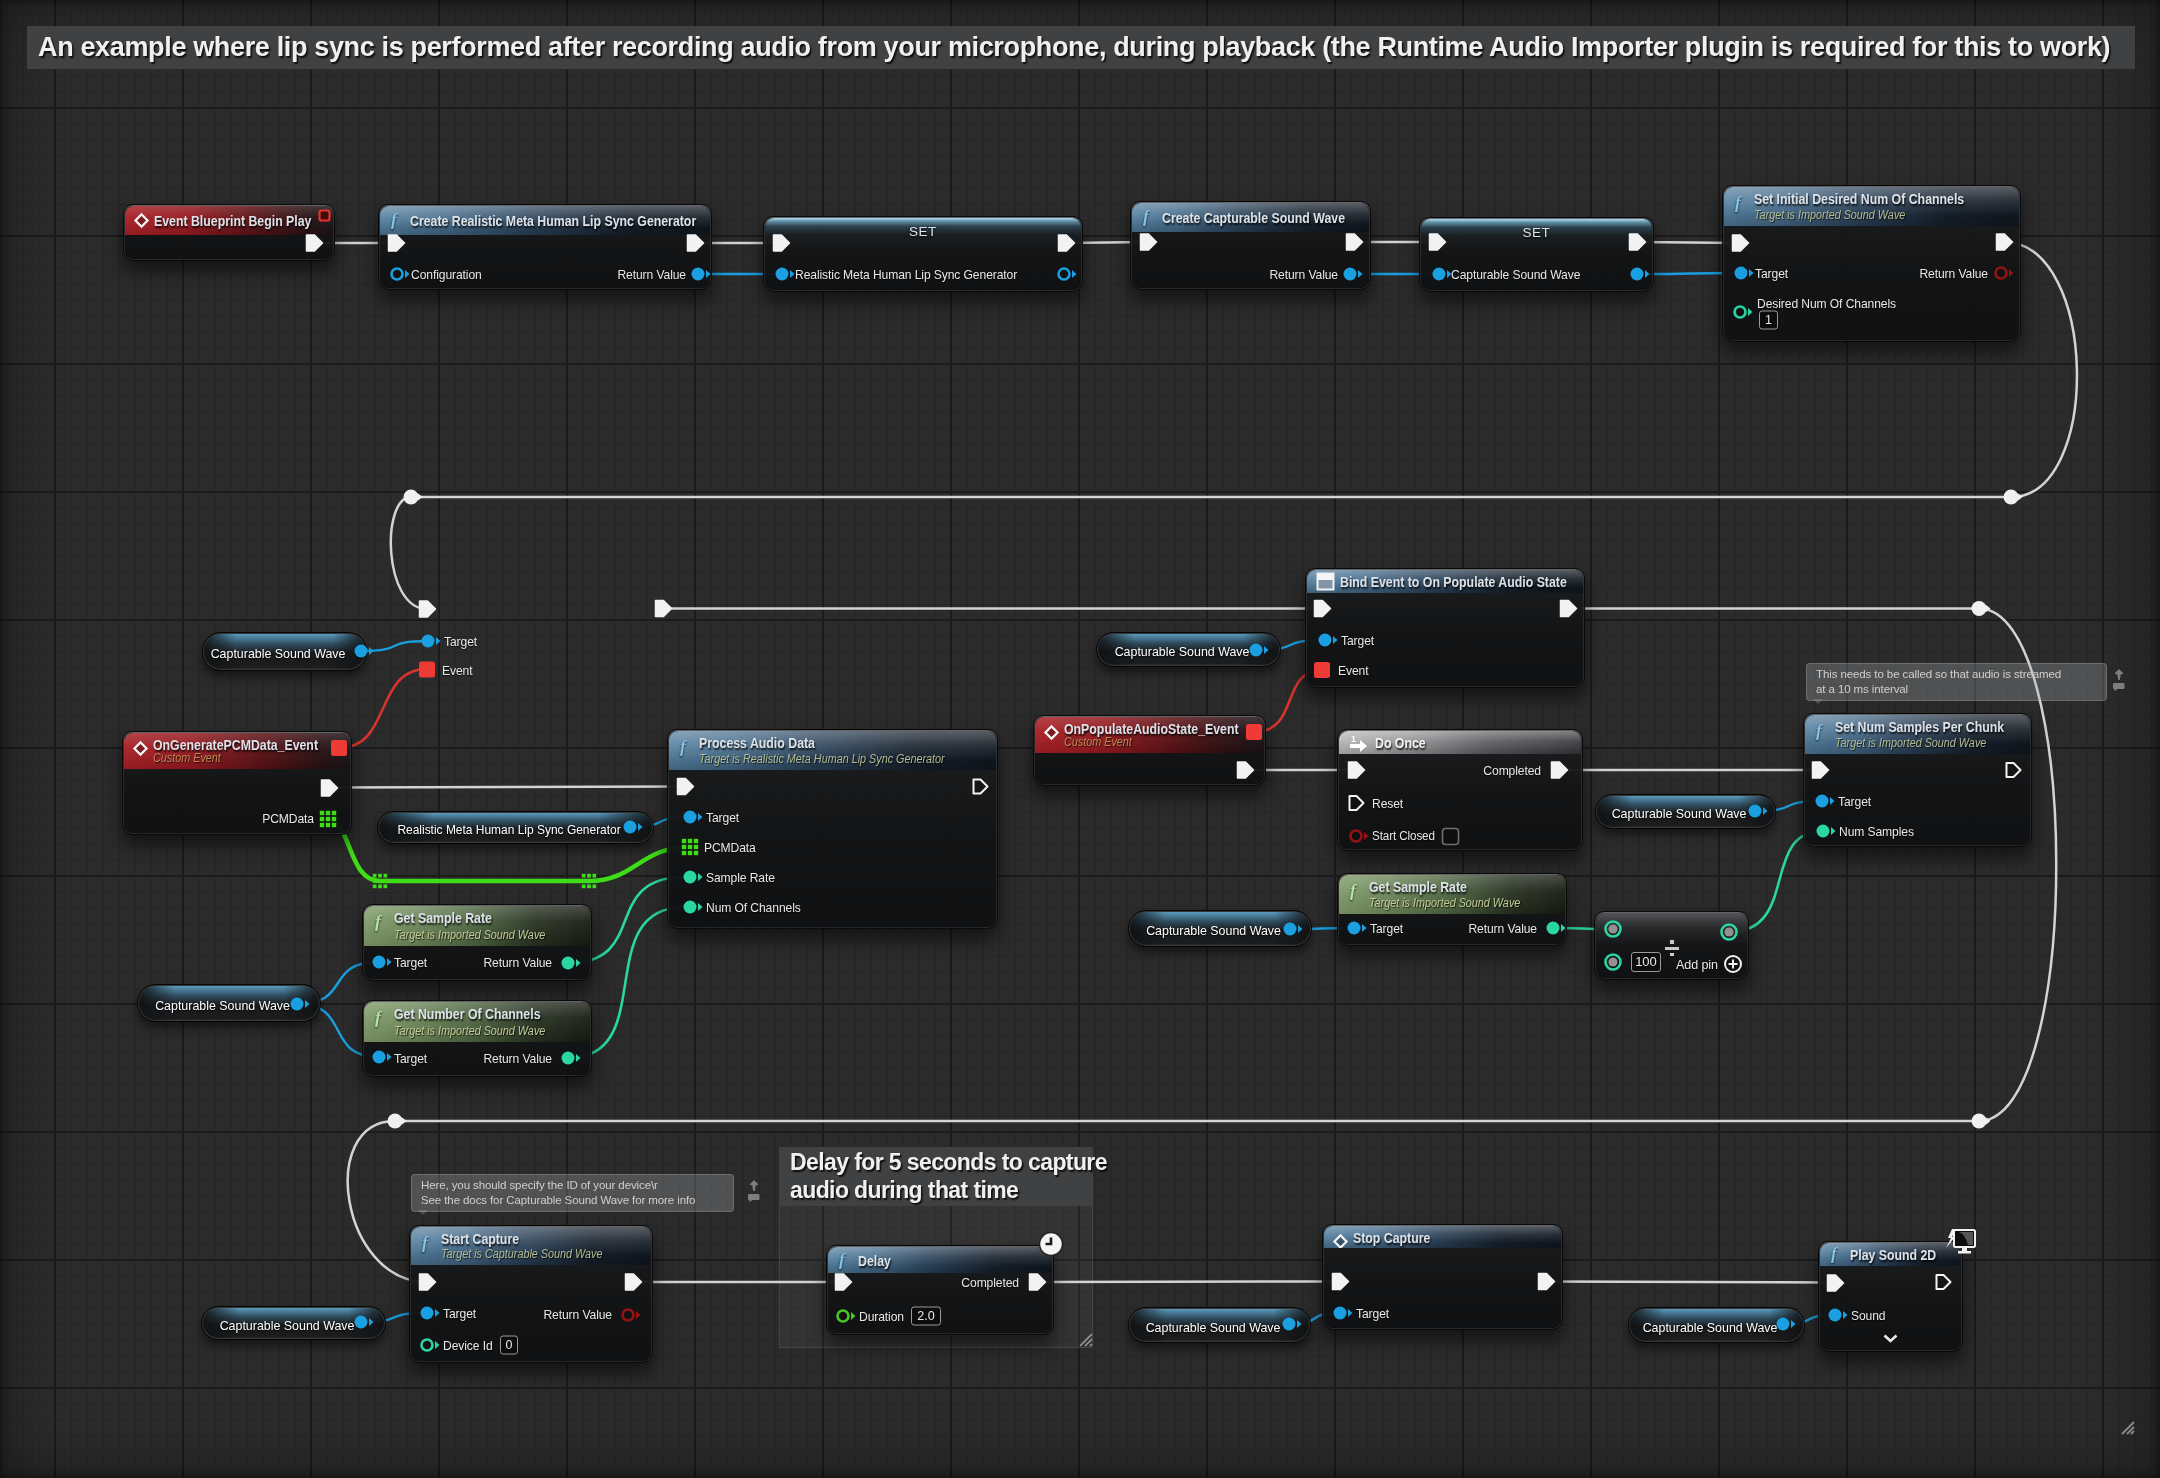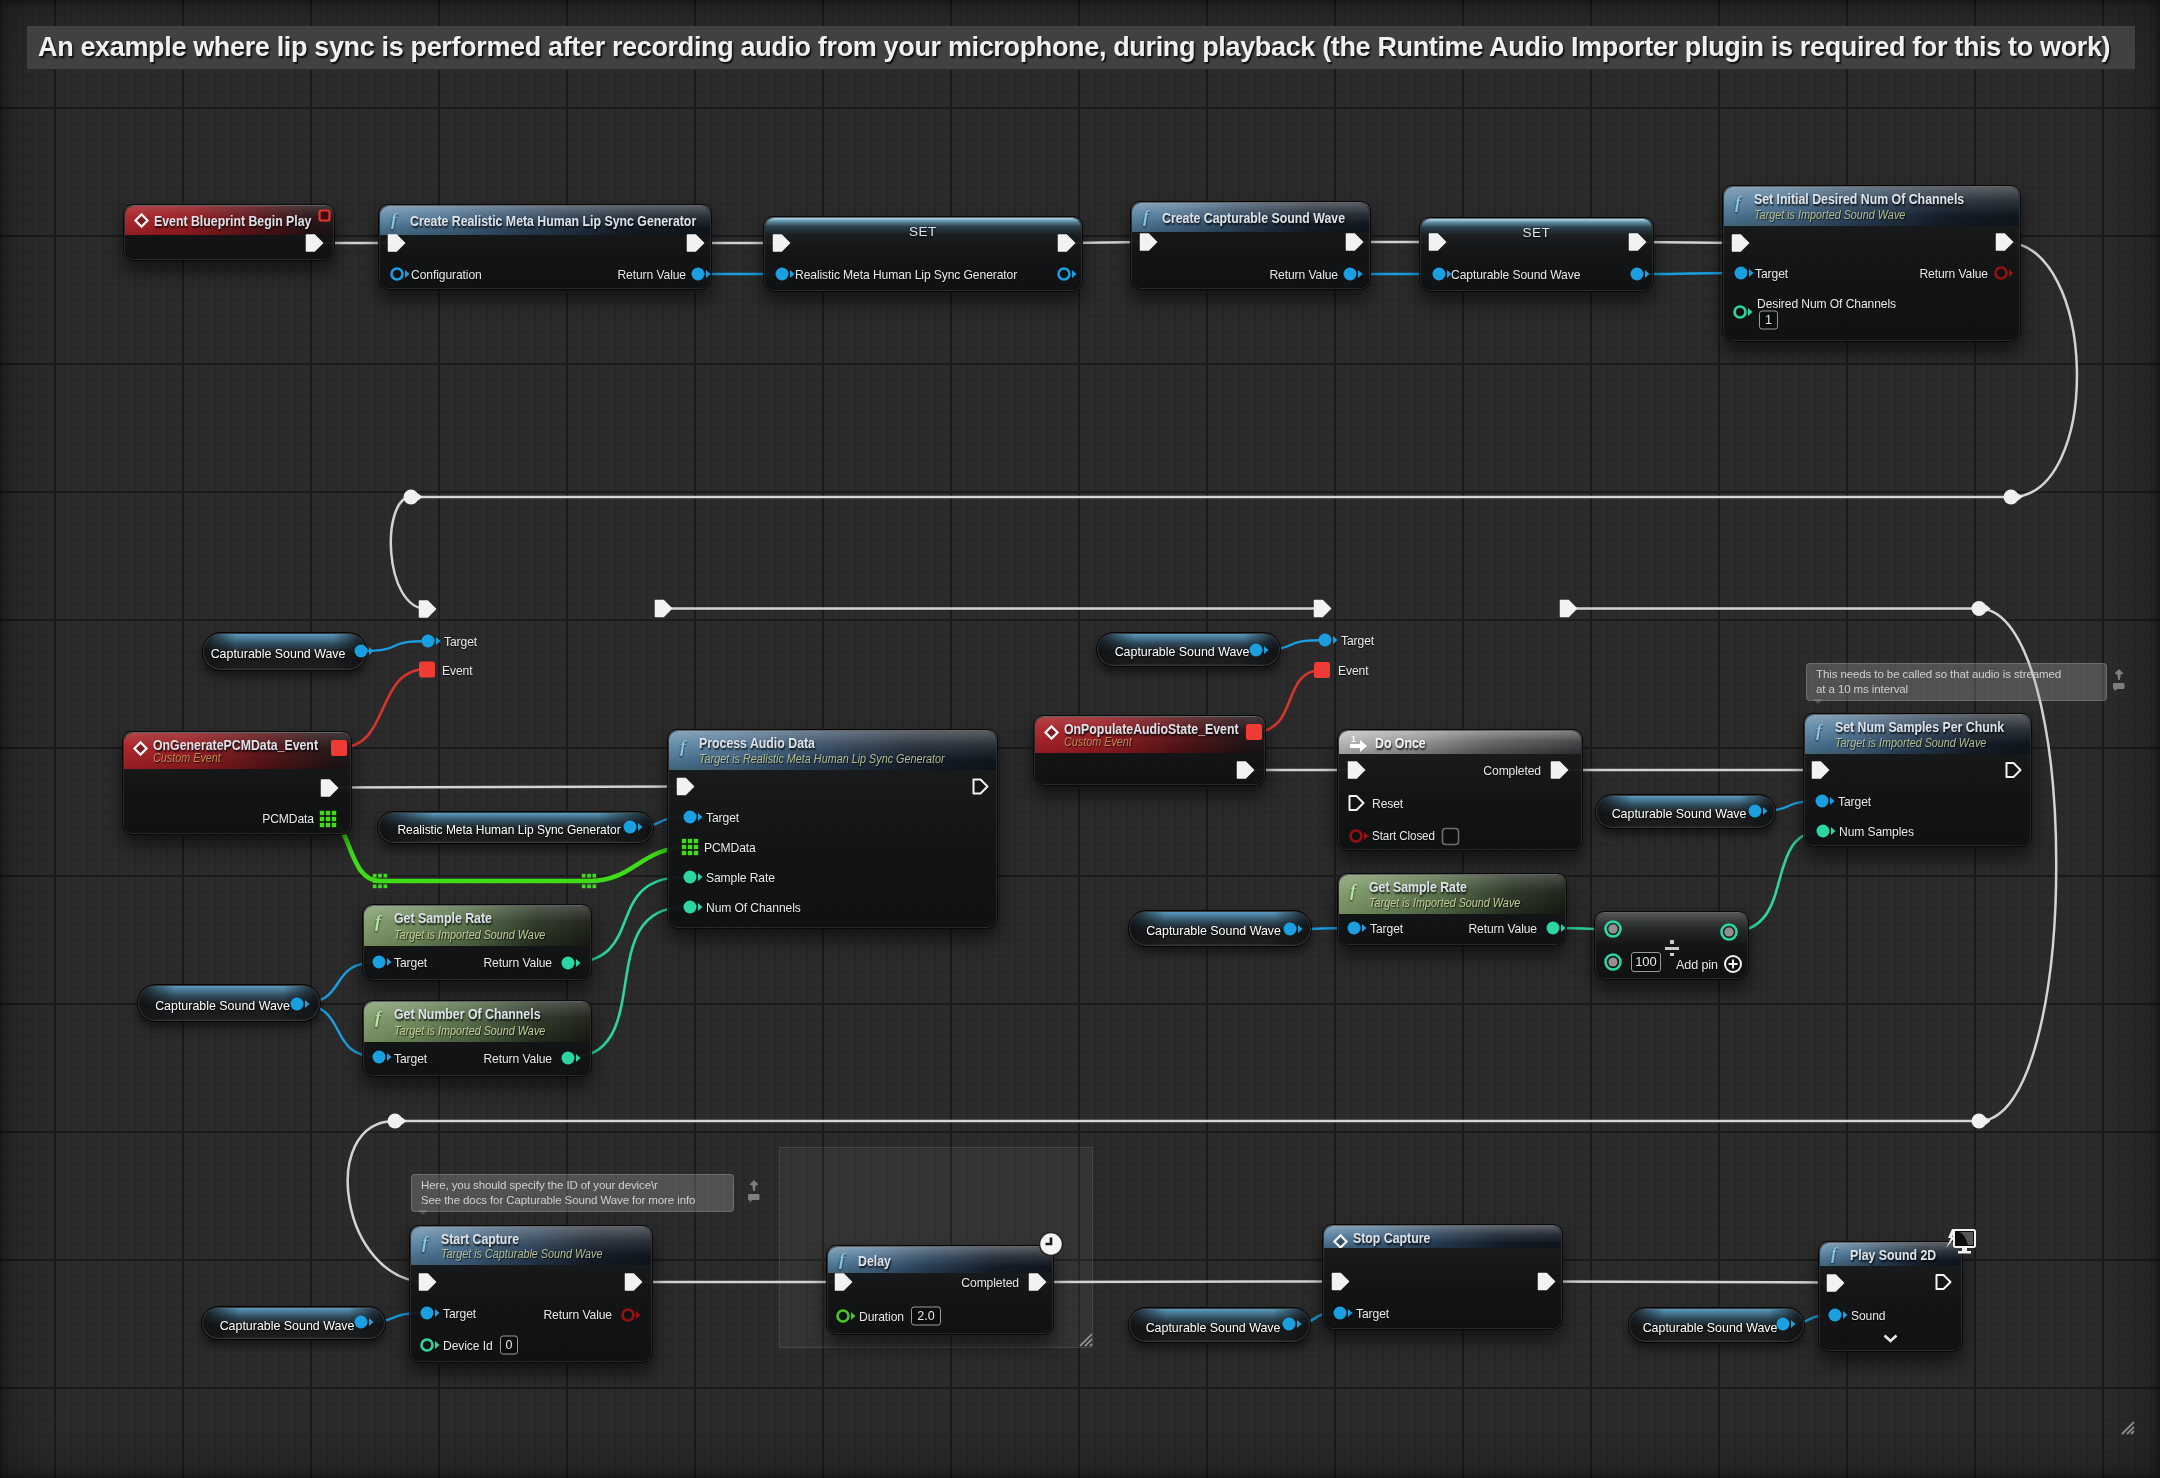--- a/index.html
+++ b/index.html
@@ -155,20 +155,29 @@
     <span class="lab" style="left:1755px;top:273px;font-size:13px;color:#e8e8e8">Target</span>
     <span class="lab r" style="left:1988px;top:273px;font-size:13px;color:#e8e8e8">Return Value</span>
     <span class="lab" style="left:1757px;top:303px;font-size:13px;color:#e8e8e8">Desired Num Of Channels</span>
     <div class="vbox" style="left:1759px;top:320px;width:19px;height:19px;font-size:12.5px;line-height:16px">1</div>
     <span class="lab" style="left:444px;top:641px;font-size:13px;color:#e8e8e8">Target</span>
     <span class="lab" style="left:442px;top:670px;font-size:13px;color:#e8e8e8">Event</span>
     <div class="pill" style="left:202px;top:632px;width:165px;height:39px">
       <div class="glow"></div>
       <span class="pt" style="top:20px;font-size:13.5px;padding-right:14px">Capturable Sound Wave</span>
     </div>
+    <div class="node" style="left:1305px;top:568px;width:280px;height:120px">
+      <div class="hdr h-blue" style="height:23px">
+        <svg style="position:absolute;left:9px;top:2px" width="19" height="19">
+          <rect x="1.5" y="1.5" width="16" height="16" fill="#8095a6" stroke="#f2f2f2" stroke-width="2"></rect>
+          <rect x="1.5" y="1.5" width="16" height="6.5" fill="#f5f5f5"></rect>
+        </svg>
+        <span class="tt" style="left:33px;top:12px">Bind Event to On Populate Audio State</span>
+      </div>
+    </div>
     <span class="lab" style="left:1341px;top:640px;font-size:13px;color:#e8e8e8">Target</span>
     <span class="lab" style="left:1338px;top:670px;font-size:13px;color:#e8e8e8">Event</span>
     <div class="pill" style="left:1096px;top:632px;width:185px;height:35px">
       <div class="glow"></div>
       <span class="pt" style="top:18px;font-size:13.5px;padding-right:14px">Capturable Sound Wave</span>
     </div>
     <div class="node" style="left:122px;top:731px;width:230px;height:104px">
       <div class="hdr h-red" style="height:36px">
         <svg style="position:absolute;left:8px;top:7px" width="17" height="17">
           <rect x="4.2" y="4.2" width="8.6" height="8.6" transform="rotate(45 8.5 8.5)" fill="rgba(20,10,10,.3)" stroke="#f4f4f4" stroke-width="2.2"></rect>
@@ -335,20 +344,21 @@
     </div>
     <svg style="position:absolute;left:1941px;top:1227px;z-index:6" width="36" height="32">
       <path d="M11 2 l-4 9 h3 l-5 10 9 -11 h-3 l4 -8 z" fill="#f2f2f2"></path>
       <rect x="13" y="3" width="21" height="17" rx="1.5" fill="#0d0d0d" stroke="#f2f2f2" stroke-width="2"></rect>
       <path d="M18 5 q6 2 9 13 l5 0 0 -13 z" fill="#555"></path>
       <rect x="21" y="21" width="5" height="3" fill="#f2f2f2"></rect>
       <rect x="17" y="24" width="13" height="2.5" fill="#f2f2f2"></rect>
     </svg>
     <div class="cmh" style="left:27px;top:26px;width:2108px;height:43px;font-size:27px;line-height:43px;padding-left:11px;letter-spacing:-.35px">An example where lip sync is performed after recording audio from your microphone, during playback (the Runtime Audio Importer plugin is required for this to work)</div>
     <div class="cmbody" style="left:779px;top:1147px;width:314px;height:201px"></div>
+    <div class="cmh" style="left:779px;top:1147px;width:314px;height:59px;font-size:23px;line-height:27.5px;padding:2px 0 0 11px;letter-spacing:-.6px;white-space:nowrap">Delay for 5 seconds to capture<br>audio during that time</div>
     <svg style="position:absolute;left:1078px;top:1332px;z-index:6" width="16" height="16">
       <path d="M14 2 L2 14 M14 7 L7 14 M14 12 L12 14" stroke="#9a9a9a" stroke-width="1.6"></path>
     </svg>
     <div class="bubble" style="left:1806px;top:663px;width:301px">This needs to be called so that audio is streamed<br>at a 10 ms interval</div>
     <div class="bubble" style="left:411px;top:1174px;width:323px">Here, you should specify the ID of your device\r<br>See the docs for Capturable Sound Wave for more info</div>
     <svg style="position:absolute;left:2110px;top:668px;z-index:6" width="18" height="24">
       <path d="M9 1 l4.5 4.5 -2.8 .9 -.9 5.6 -1.6 0 -.9 -5.6 -2.8 -.9 z" fill="#7e7e7e"></path>
       <rect x="3" y="15" width="11.5" height="6" rx="1" fill="#7e7e7e"></rect>
       <path d="M4.6 21 l0 2.6 2.7 -2.6 z" fill="#7e7e7e"></path>
     </svg>

